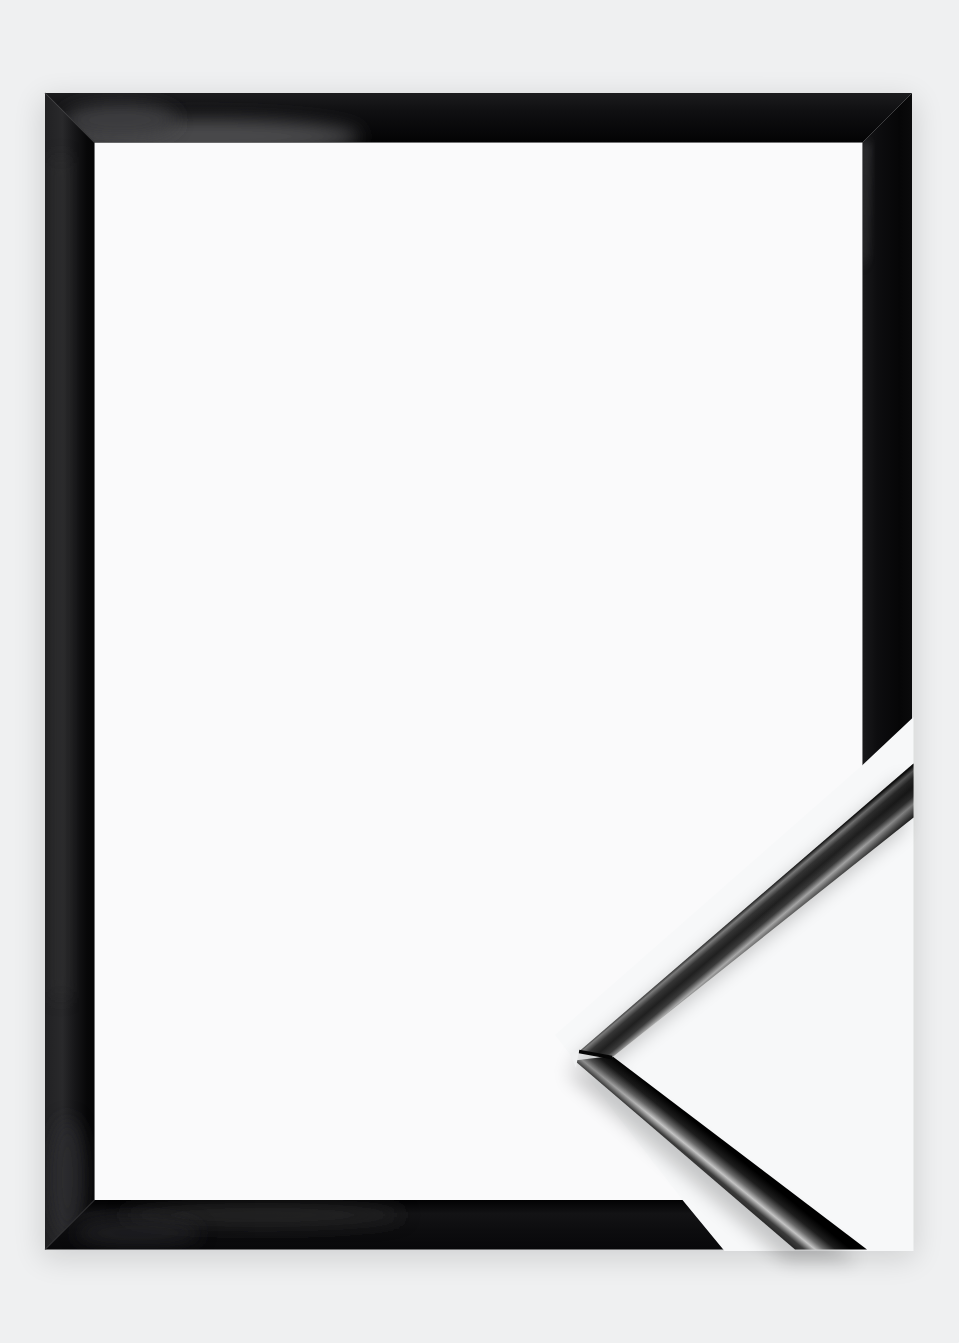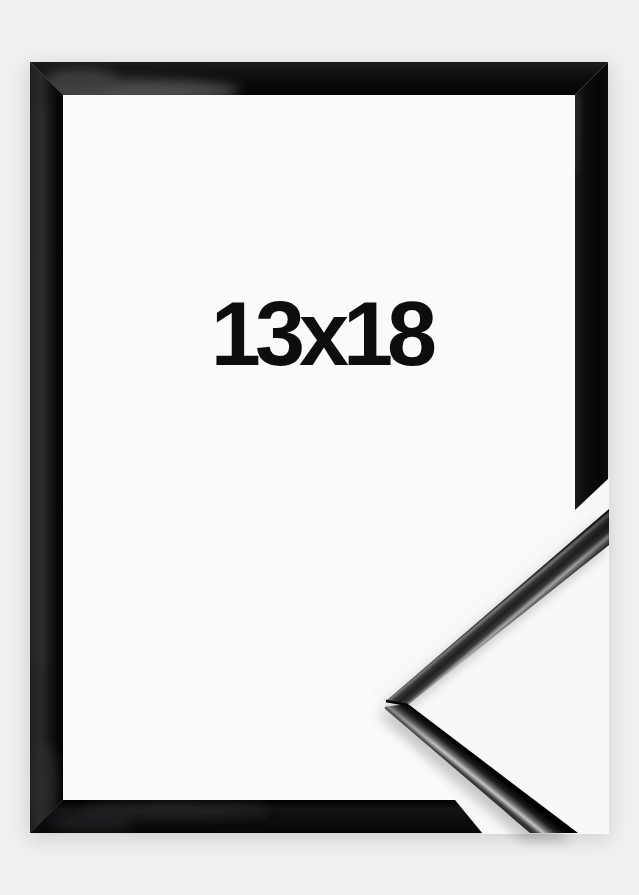--- a/index.html
+++ b/index.html
@@ -159,14 +159,13 @@
     <g>
       <polygon points="383,707 408,704 578,833 530,833" fill="url(#gArmLow)"></polygon>
       <polygon points="383,707 408,704 578,833 530,833" fill="url(#gArmLowLen)"></polygon>
       <polygon points="386,701 609,509 609,545 408,705" fill="url(#gArmUp)"></polygon>
       <polygon points="386,701 609,509 609,545 408,705" fill="url(#gArmUpLen)"></polygon>
       <line x1="386" y1="701" x2="408" y2="705" stroke="#050505" stroke-width="2.5"></line>
       <polygon points="380,703 386,700 384,712" fill="#eff0f1"></polygon>
     </g>
   </svg>
 
-  <div class="size-label">13x18</div>
 </div>
 
 </body></html>

